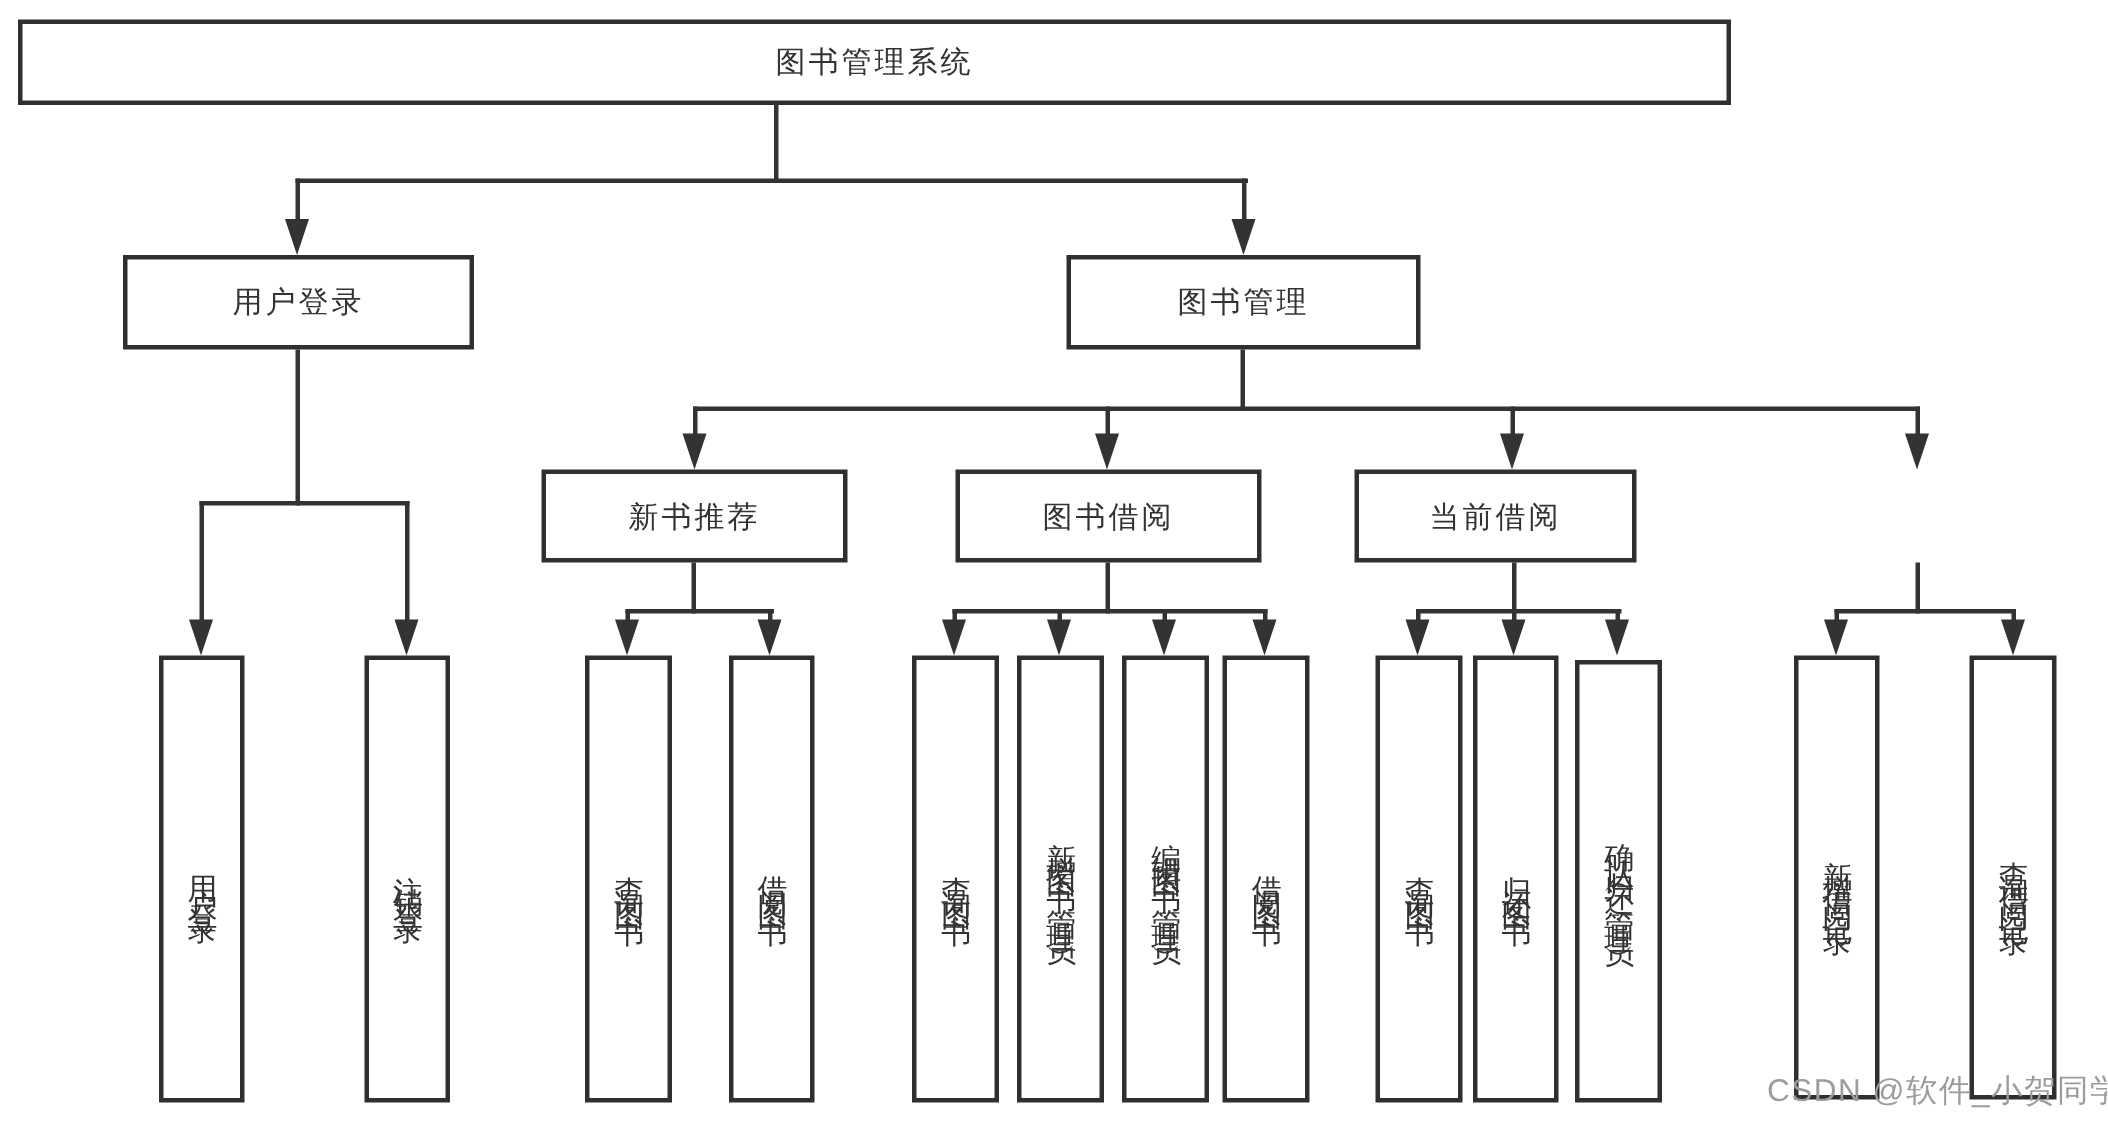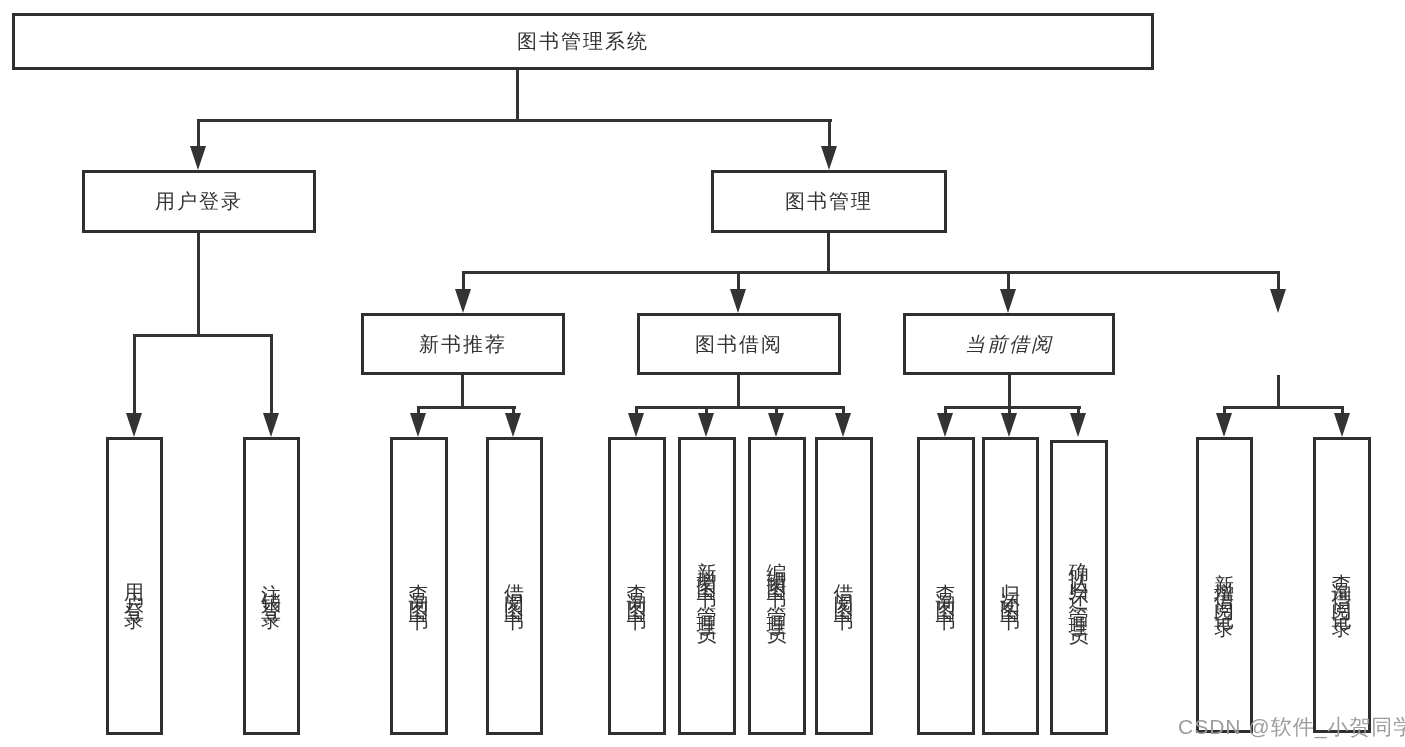--- a/index.html
+++ b/index.html
@@ -85,21 +85,21 @@
   <div class="arw" style="left:730px;top:289px;"></div>
   <div class="arw" style="left:1000px;top:289px;"></div>
   <div class="arw" style="left:1270px;top:289px;"></div>
 
   <div class="box hbox" style="left:637px;top:313px;width:204px;height:62px;">
     <span>图书借阅</span>
   </div>
   <div class="box hbox" style="left:361px;top:313px;width:204px;height:62px;">
     <span>新书推荐</span>
   </div>
-  <div class="box hbox" style="left:903px;top:313px;width:212px;height:62px;font-style:italic;">
+  <div class="box hbox" style="left:903px;top:313px;width:188px;height:62px;">
     <span>当前借阅</span>
   </div>
 
   <div class="vline" style="left:461px;top:375px;height:34px;"></div>
   <div class="hline" style="left:417px;top:406px;width:99px;"></div>
   <div class="vline" style="left:417px;top:406px;height:12px;"></div>
   <div class="vline" style="left:512px;top:406px;height:12px;"></div>
   <div class="arw" style="left:410px;top:413px;"></div>
   <div class="arw" style="left:505px;top:413px;"></div>
 

